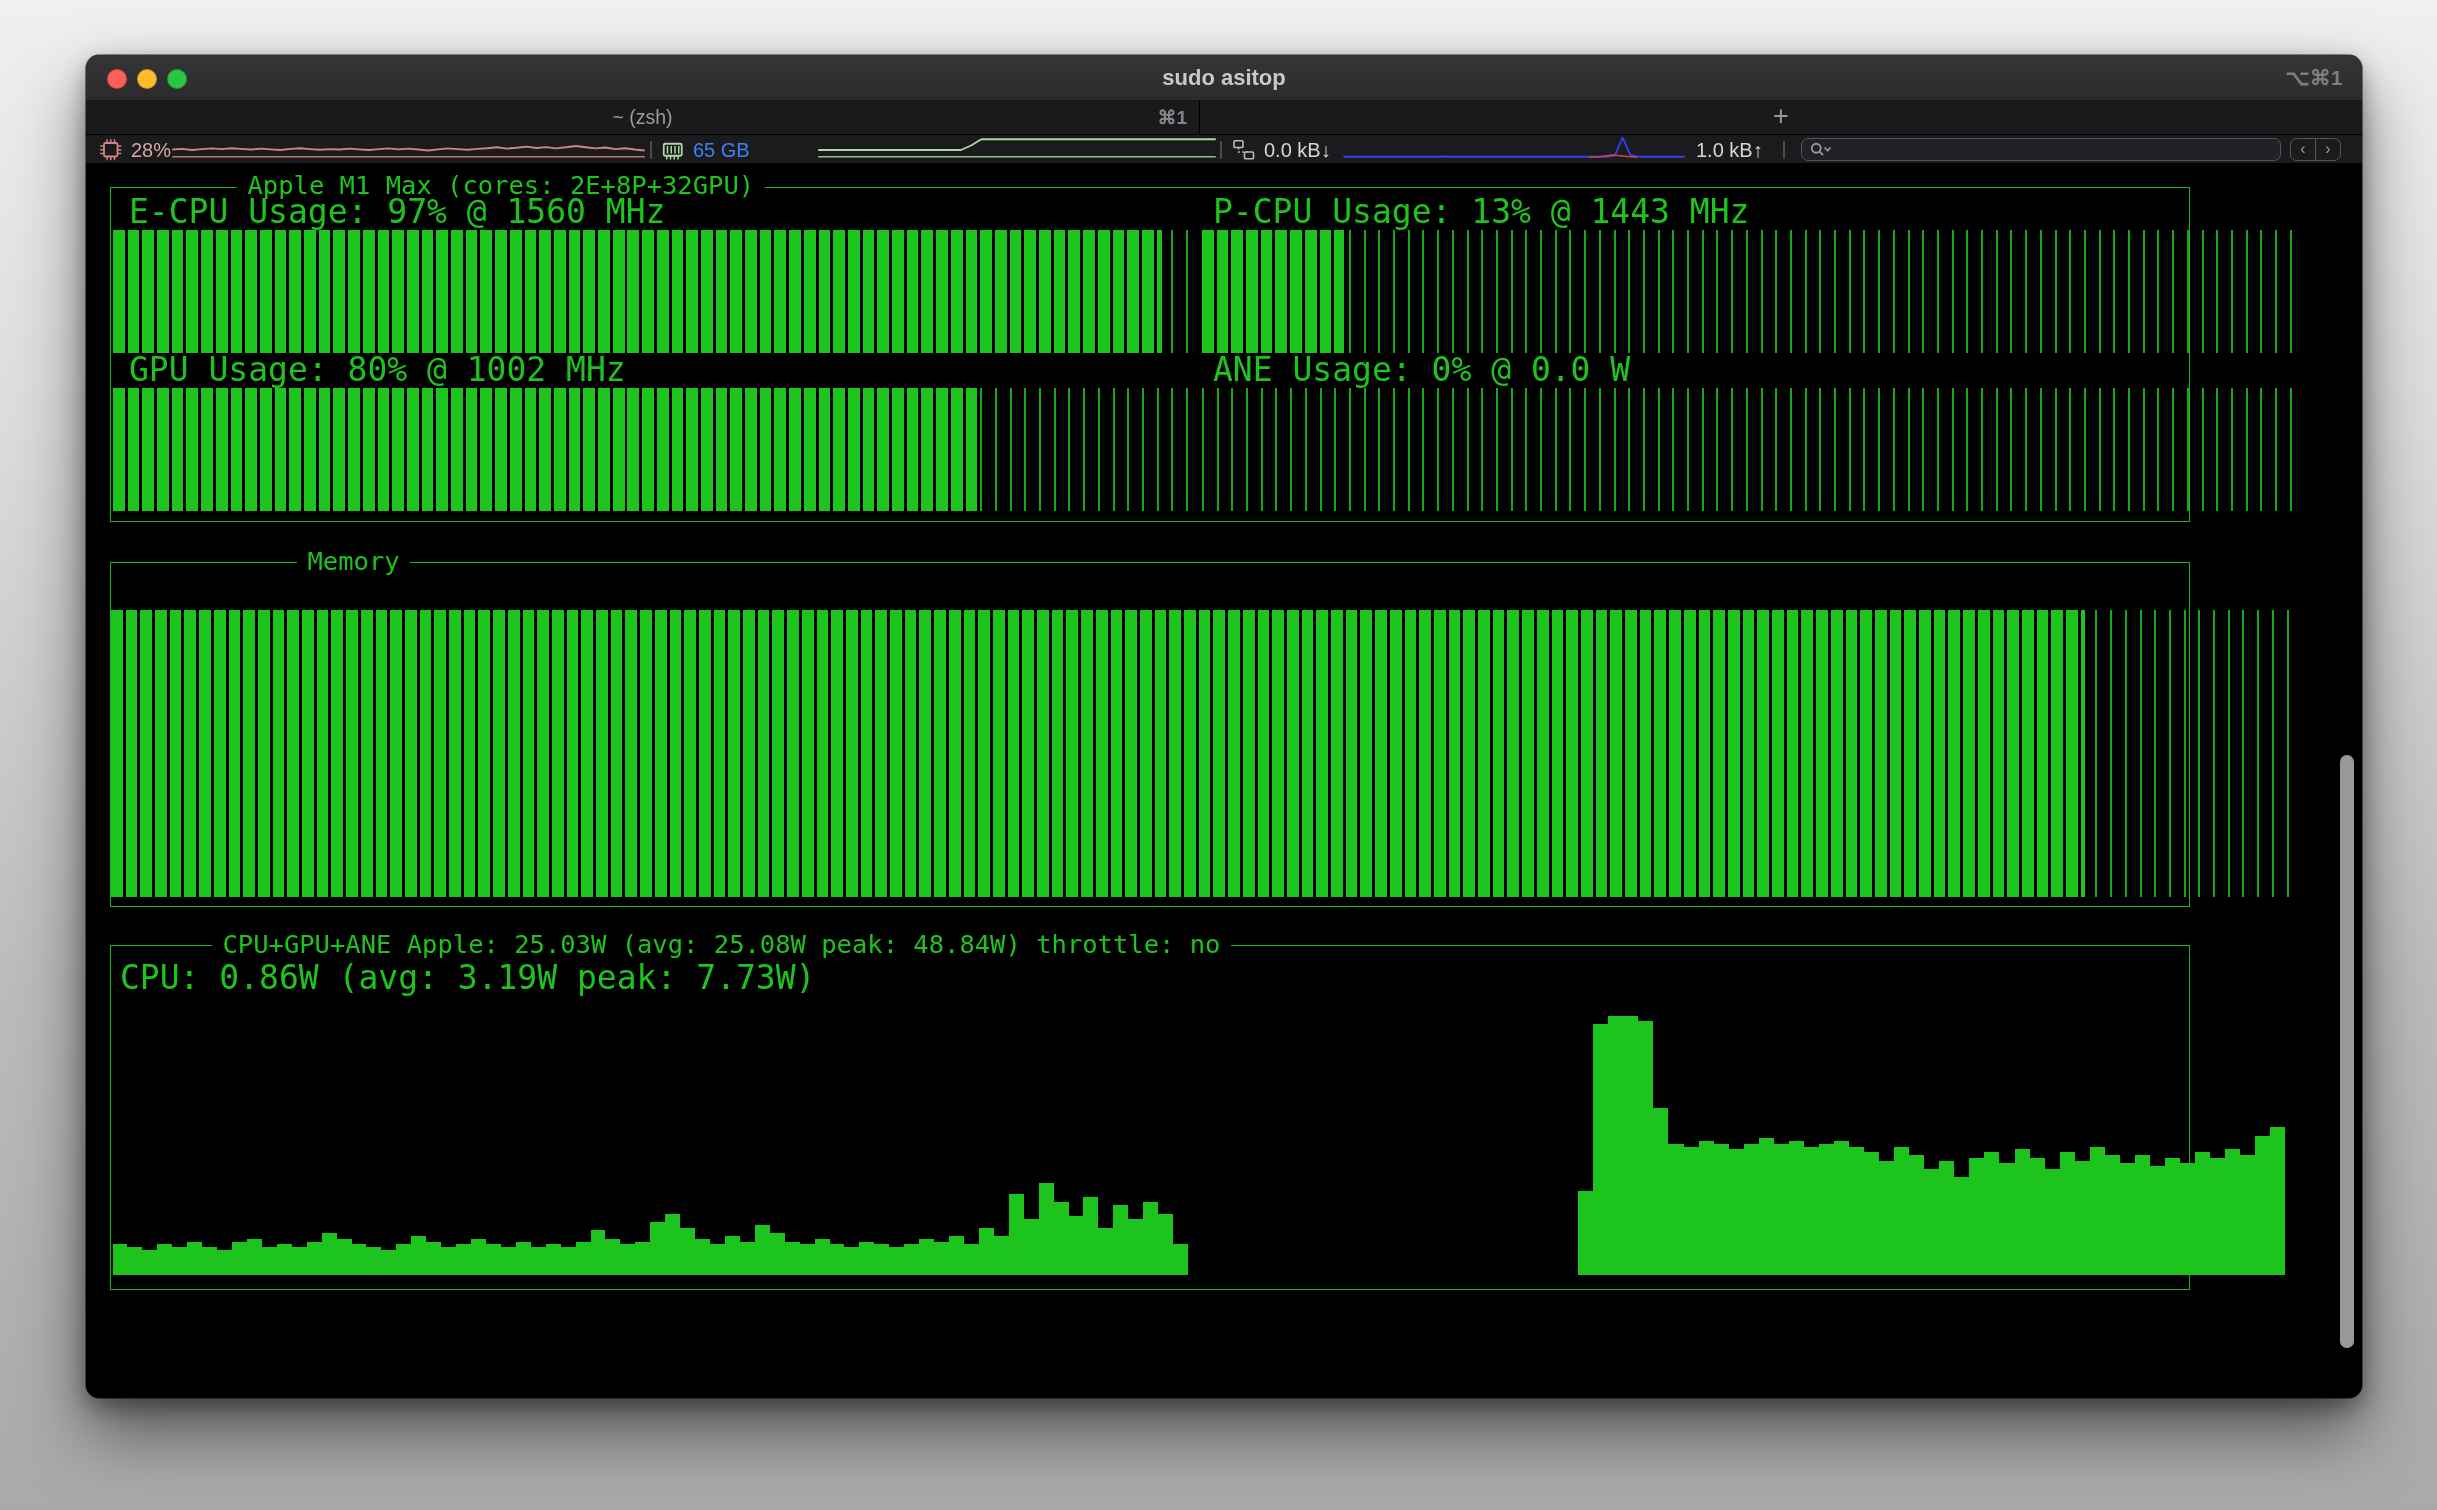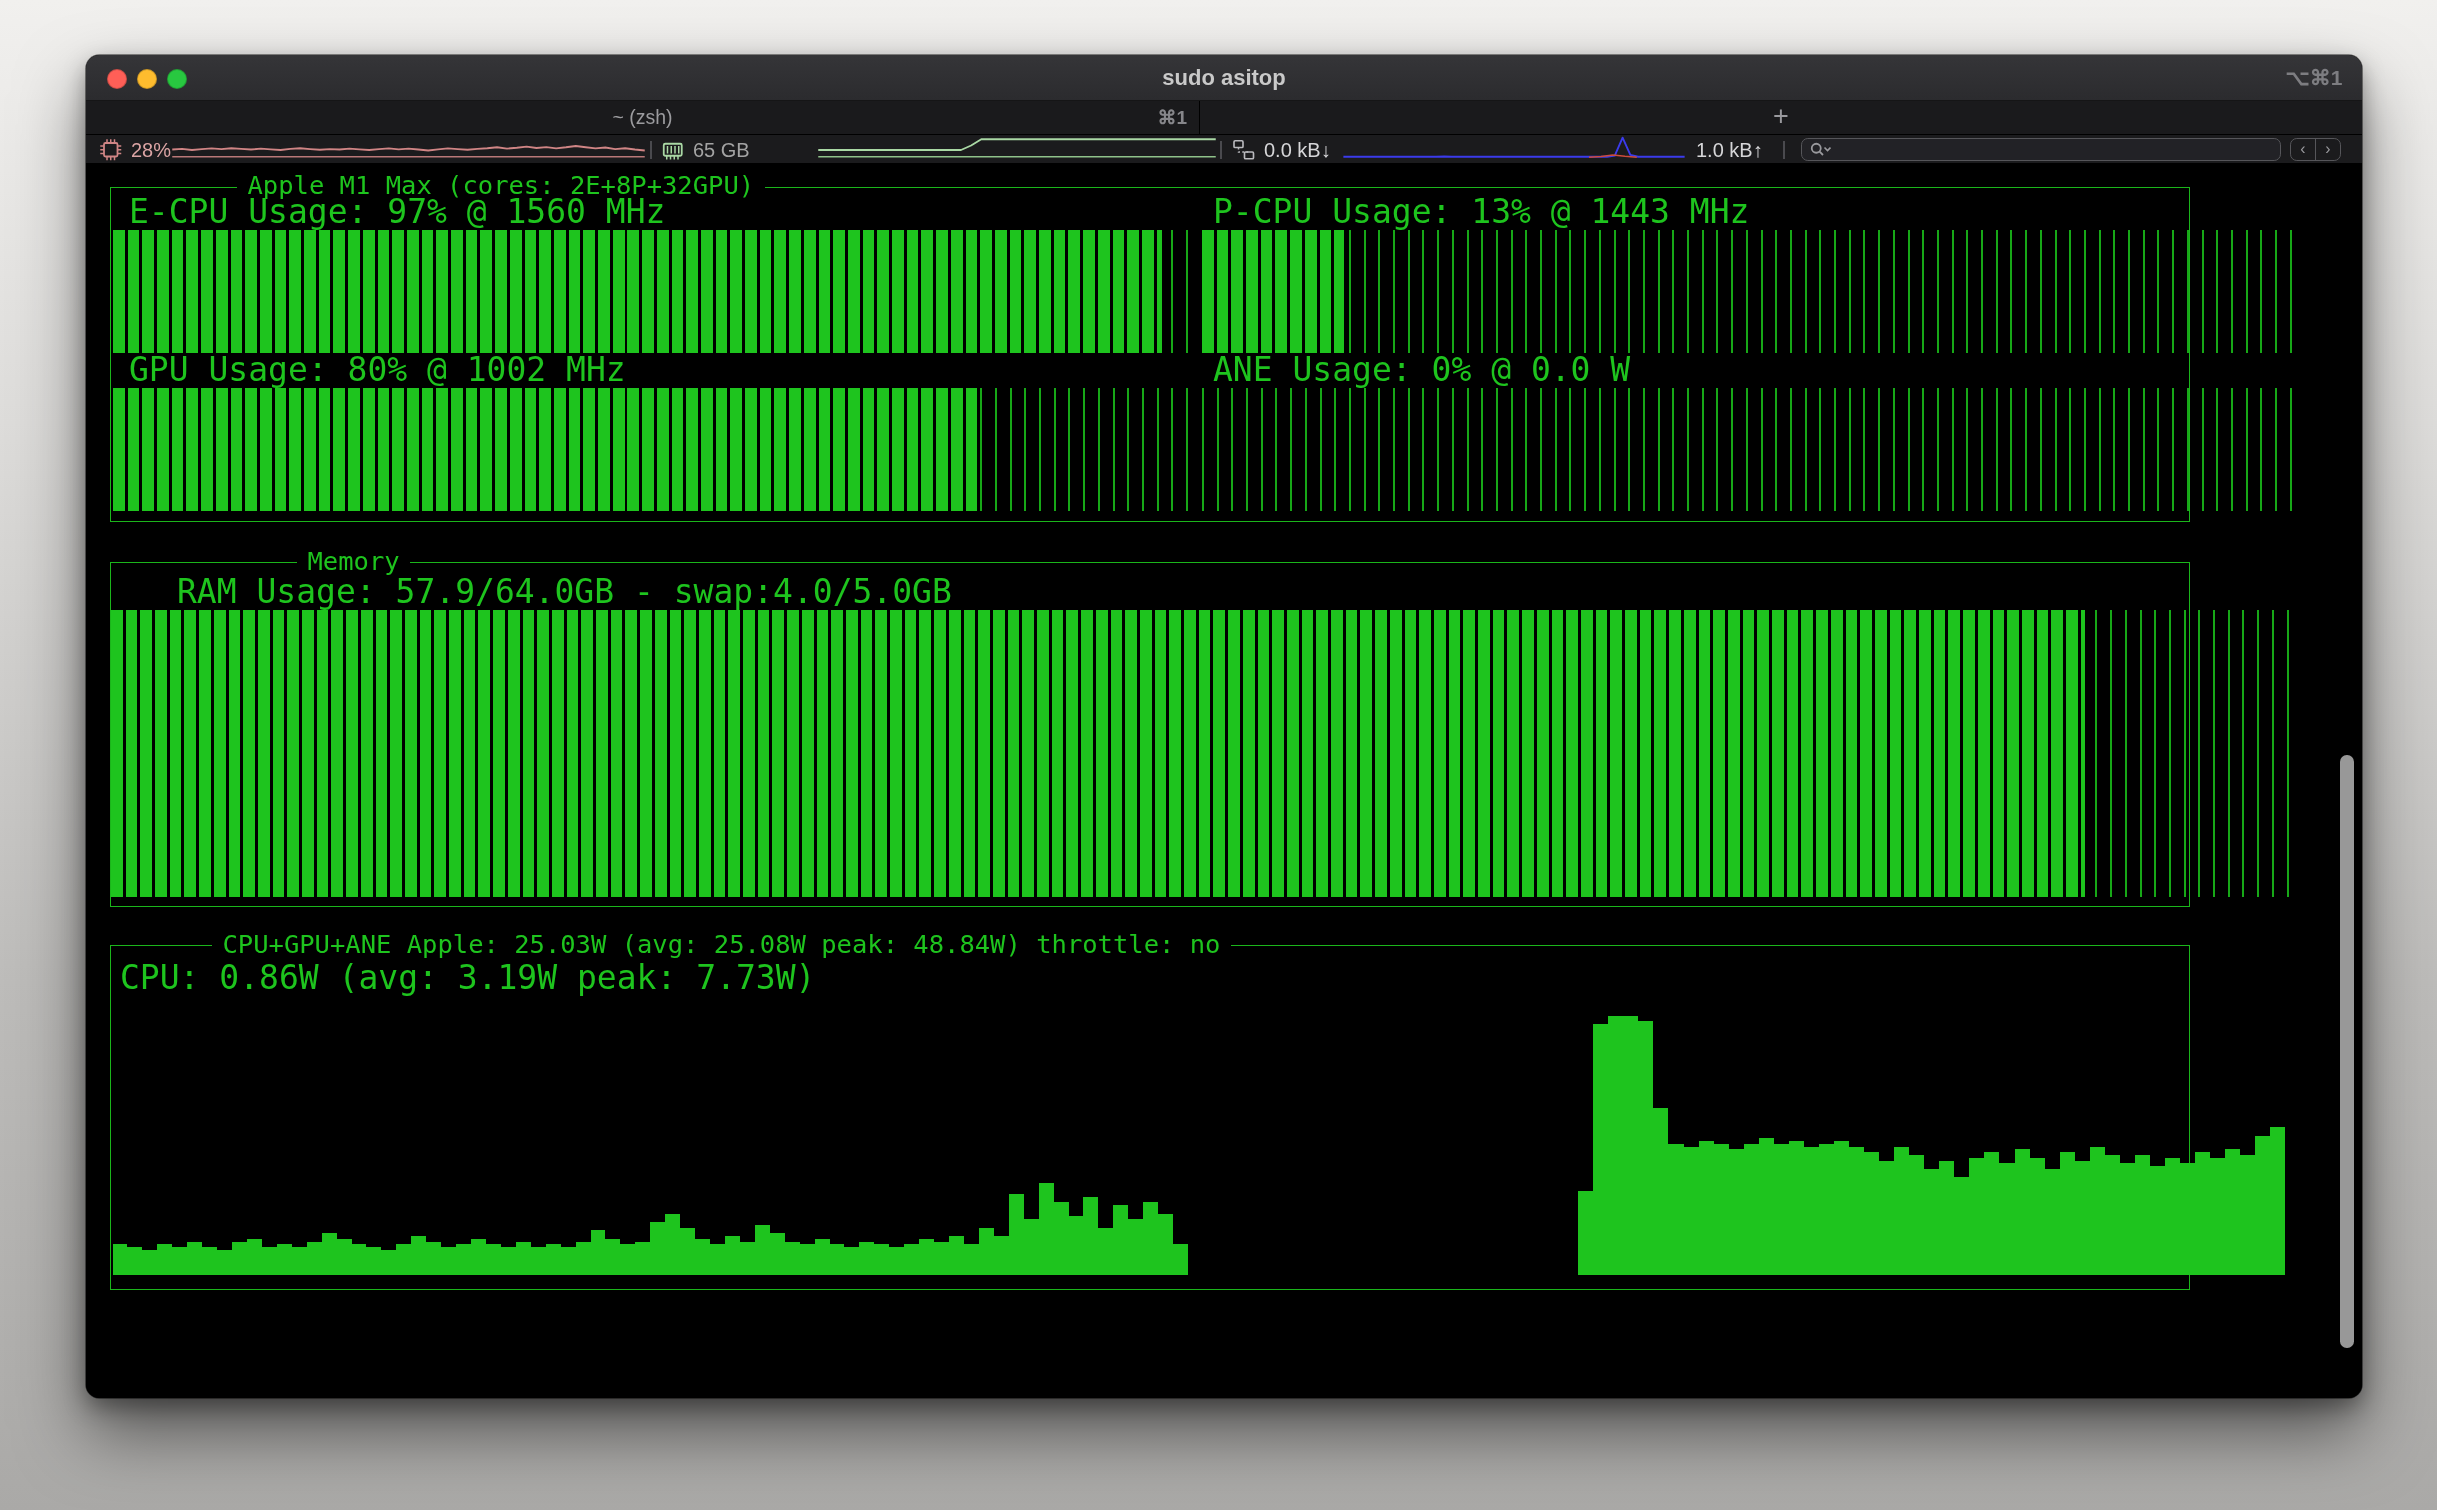--- a/index.html
+++ b/index.html
@@ -127,21 +127,21 @@
           <line x1="10" y1="12" x2="10" y2="22"></line>
             <line x1="15" y1="12" x2="15" y2="22"></line>
           <line x1="20" y1="12" x2="20" y2="22"></line>
             <line x1="25" y1="12" x2="25" y2="22"></line>
           <line x1="9" y1="25" x2="9" y2="30"></line>
             <line x1="14" y1="25" x2="14" y2="30"></line>
           <line x1="19" y1="25" x2="19" y2="30"></line>
             <line x1="24" y1="25" x2="24" y2="30"></line>
         </g>
       </svg>
-      <span class="sb-text" style="color:#a3a3a3;margin-left:7.5px">65 GB</span>
+      <span class="sb-text" style="color:#3b82f6;margin-left:7.5px">65 GB</span>
     </div>
     <svg class="sb" style="left:732px" width="398" height="25.5" viewBox="0 0 530 40">
         <polyline points="0.0,20.0 13.6,20.0 27.2,20.0 40.8,20.0 54.4,20.0 67.9,20.0 81.5,20.0 95.1,20.0 108.7,20.0 122.3,20.0 135.9,20.0 149.5,20.0 163.1,20.0 176.7,20.0 190.3,20.0 203.8,14.0 217.4,5.6 231.0,5.6 244.6,5.6 258.2,5.6 271.8,5.6 285.4,5.6 299.0,5.6 312.6,5.6 326.2,5.6 339.7,5.6 353.3,5.6 366.9,5.6 380.5,5.6 394.1,5.6 407.7,5.6 421.3,5.6 434.9,5.6 448.5,5.6 462.1,5.6 475.6,5.6 489.2,5.6 502.8,5.6 516.4,5.6 530.0,5.6" fill="none" stroke="#a9d8a4" stroke-width="2.5" stroke-linejoin="round"></polyline>
         <polyline points="0.0,29.0 530.0,29.0" fill="none" stroke="#8fc28a" stroke-width="2" stroke-linejoin="round"></polyline>
       </svg>
     <div class="sb-sep" style="left:1134px"></div>
 
     <div class="sb" style="left:1145px">
       <svg width="25.5" height="25.5" viewBox="0 0 34 34">
         <rect x="4" y="5" width="12" height="9" rx="1.5" fill="none" stroke="#b9b9bd" stroke-width="2.2"></rect>
@@ -190,21 +190,20 @@
       <div class="tui-bar" style="left:1.5px;top:200px;width:1082px">
         <div class="fill" style="width: 80%;"></div>
       </div>
       <div class="tui-bar" style="left:1091px;top:200px;width:1090px">
         <div class="fill" style="width: 0%;"></div>
       </div>
     </div>
 
     <div class="tui-box" style="top:398px;height:345px">
       <div class="tui-title" style="left:186px">Memory</div>
-      <div class="tui-label" style="left:66px;top:13.5px">RAM Usage: 57.9/64.0GB - swap:4.0/5.0GB</div>
       <div class="tui-bar" style="left:0;top:47px;width:2181px;height:287px">
         <div class="fill" style="width: 90.5%;"></div>
       </div>
     </div>
 
     <div class="tui-box" style="top:781px;height:345px">
       <div class="tui-title" style="left:101px">CPU+GPU+ANE Apple: 25.03W (avg: 25.08W peak: 48.84W) throttle: no</div>
       <div class="tui-label" style="left:9px;top:16.5px">CPU: 0.86W (avg: 3.19W peak: 7.73W)</div>
       <div class="pchart" style="left:1.5px;top:50px;width:1076px;height:279px">
           <div style="height: 11%;"></div>

